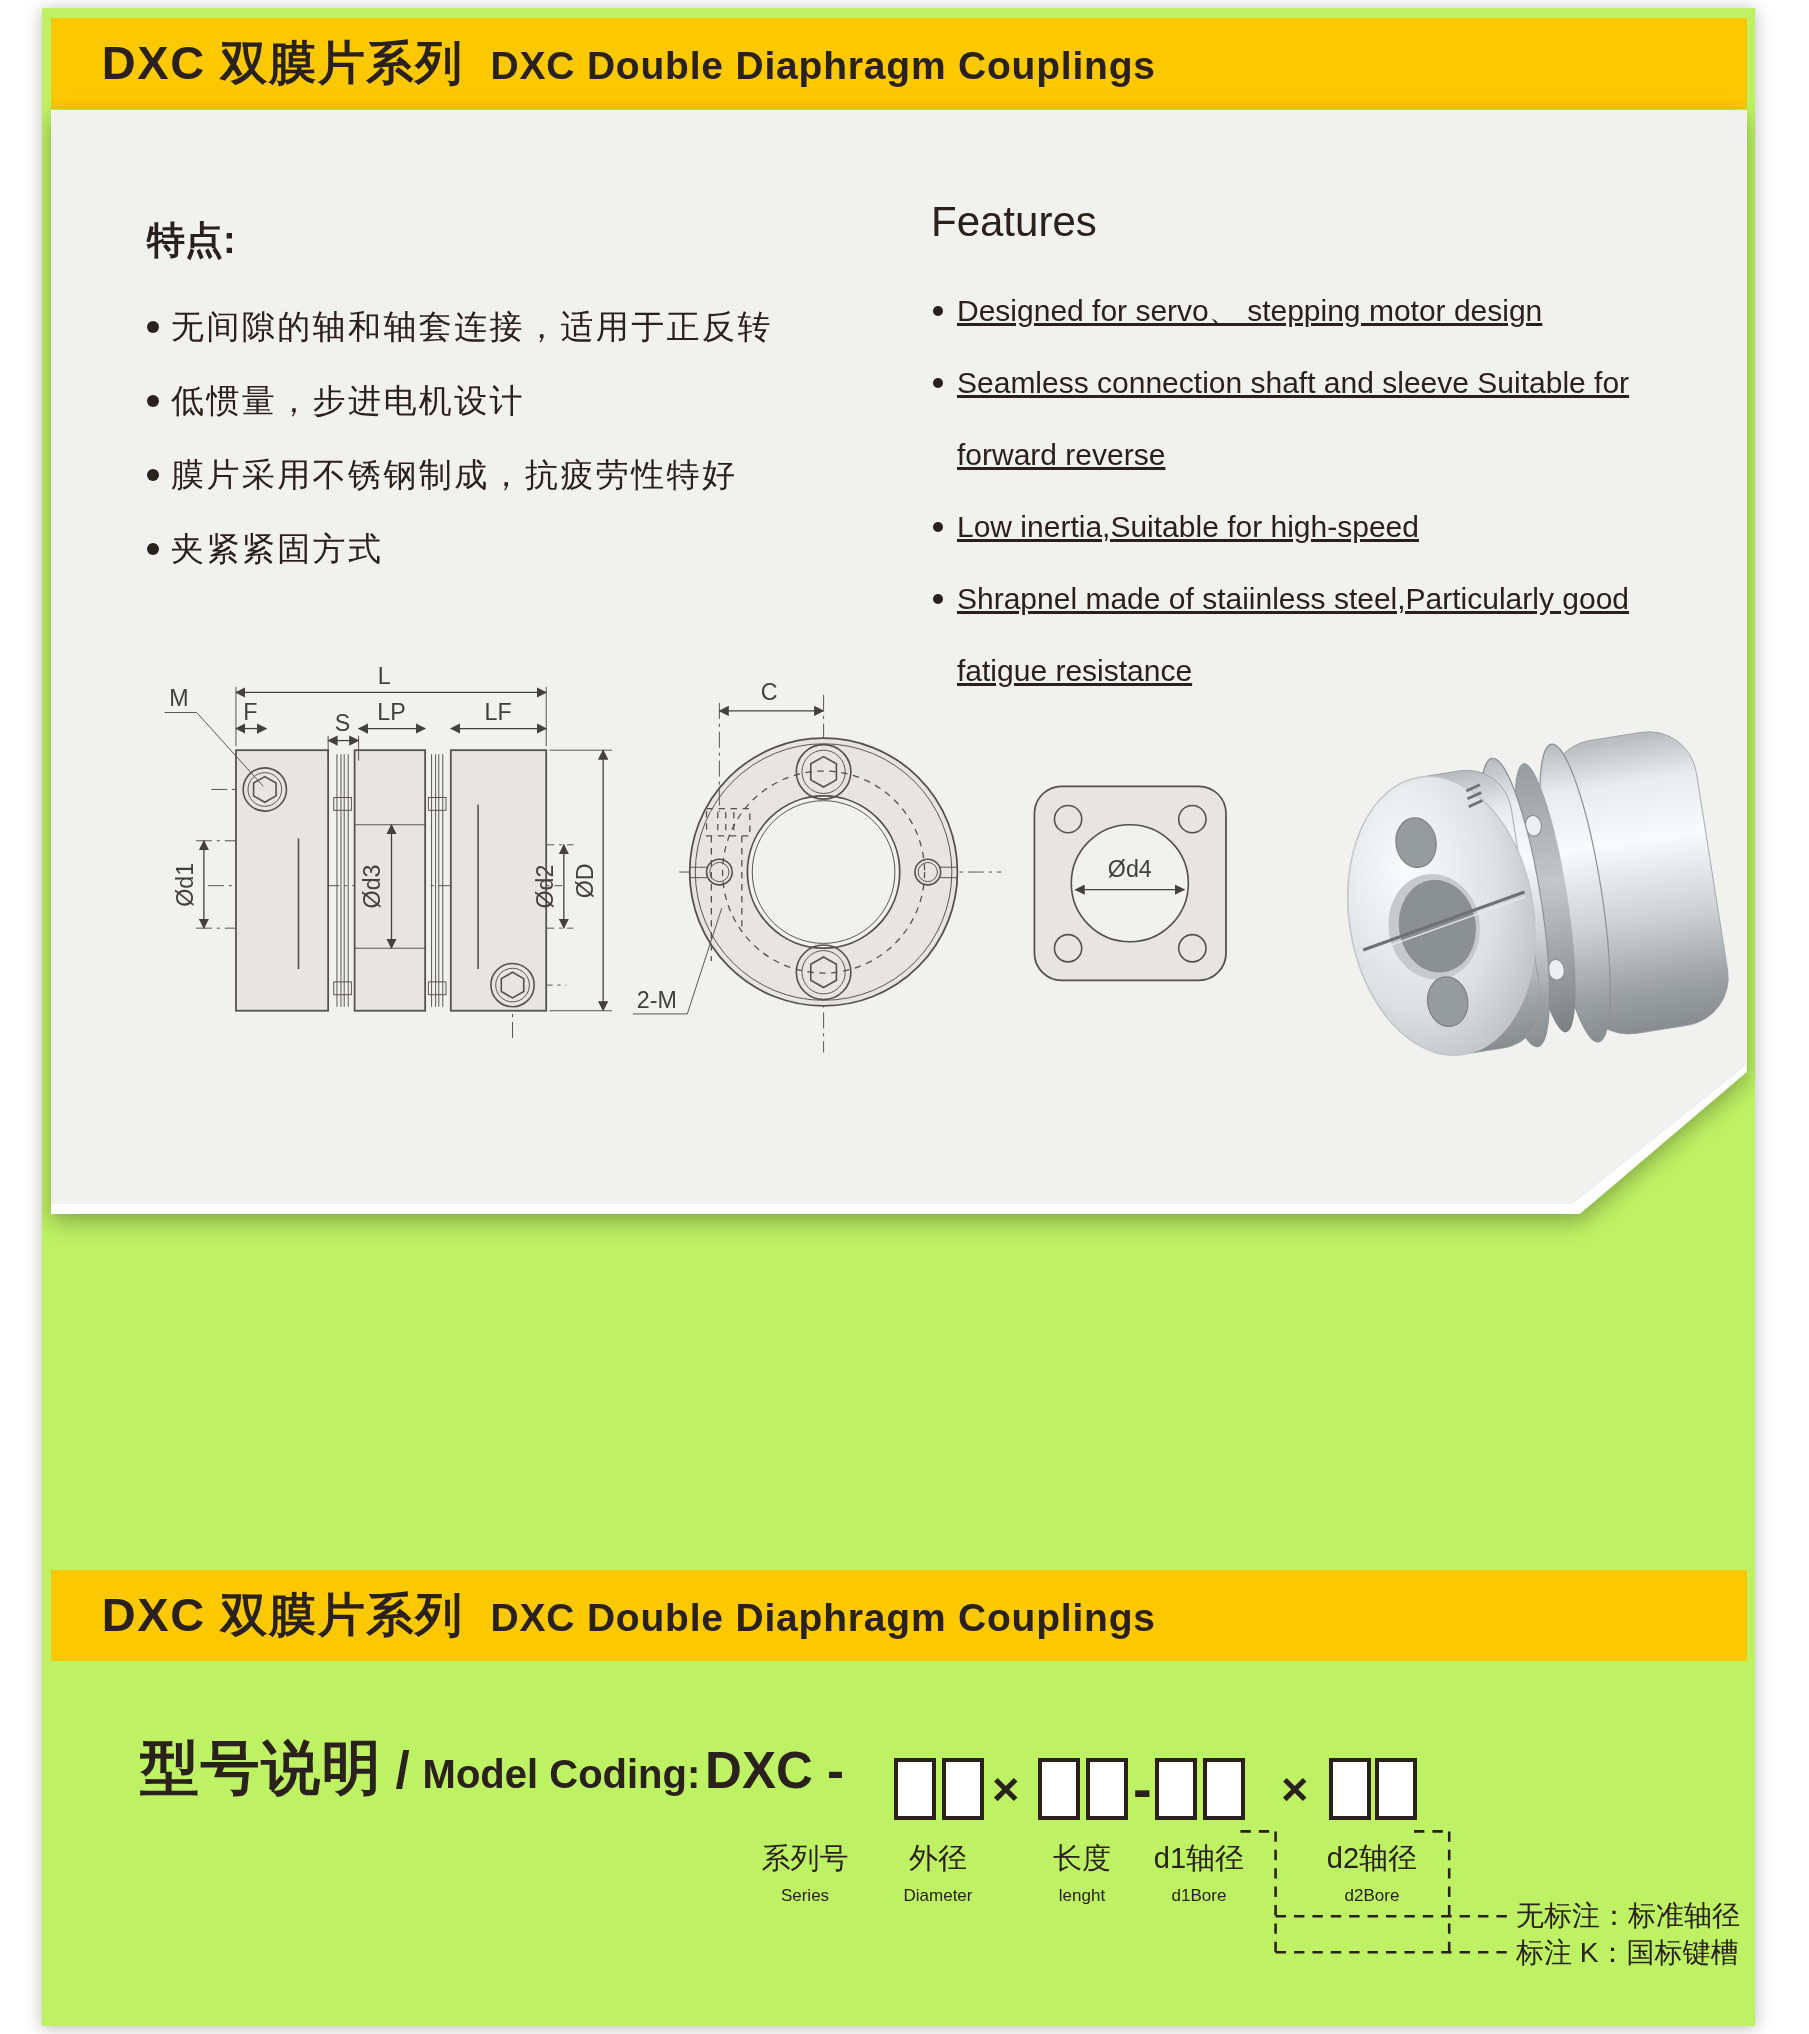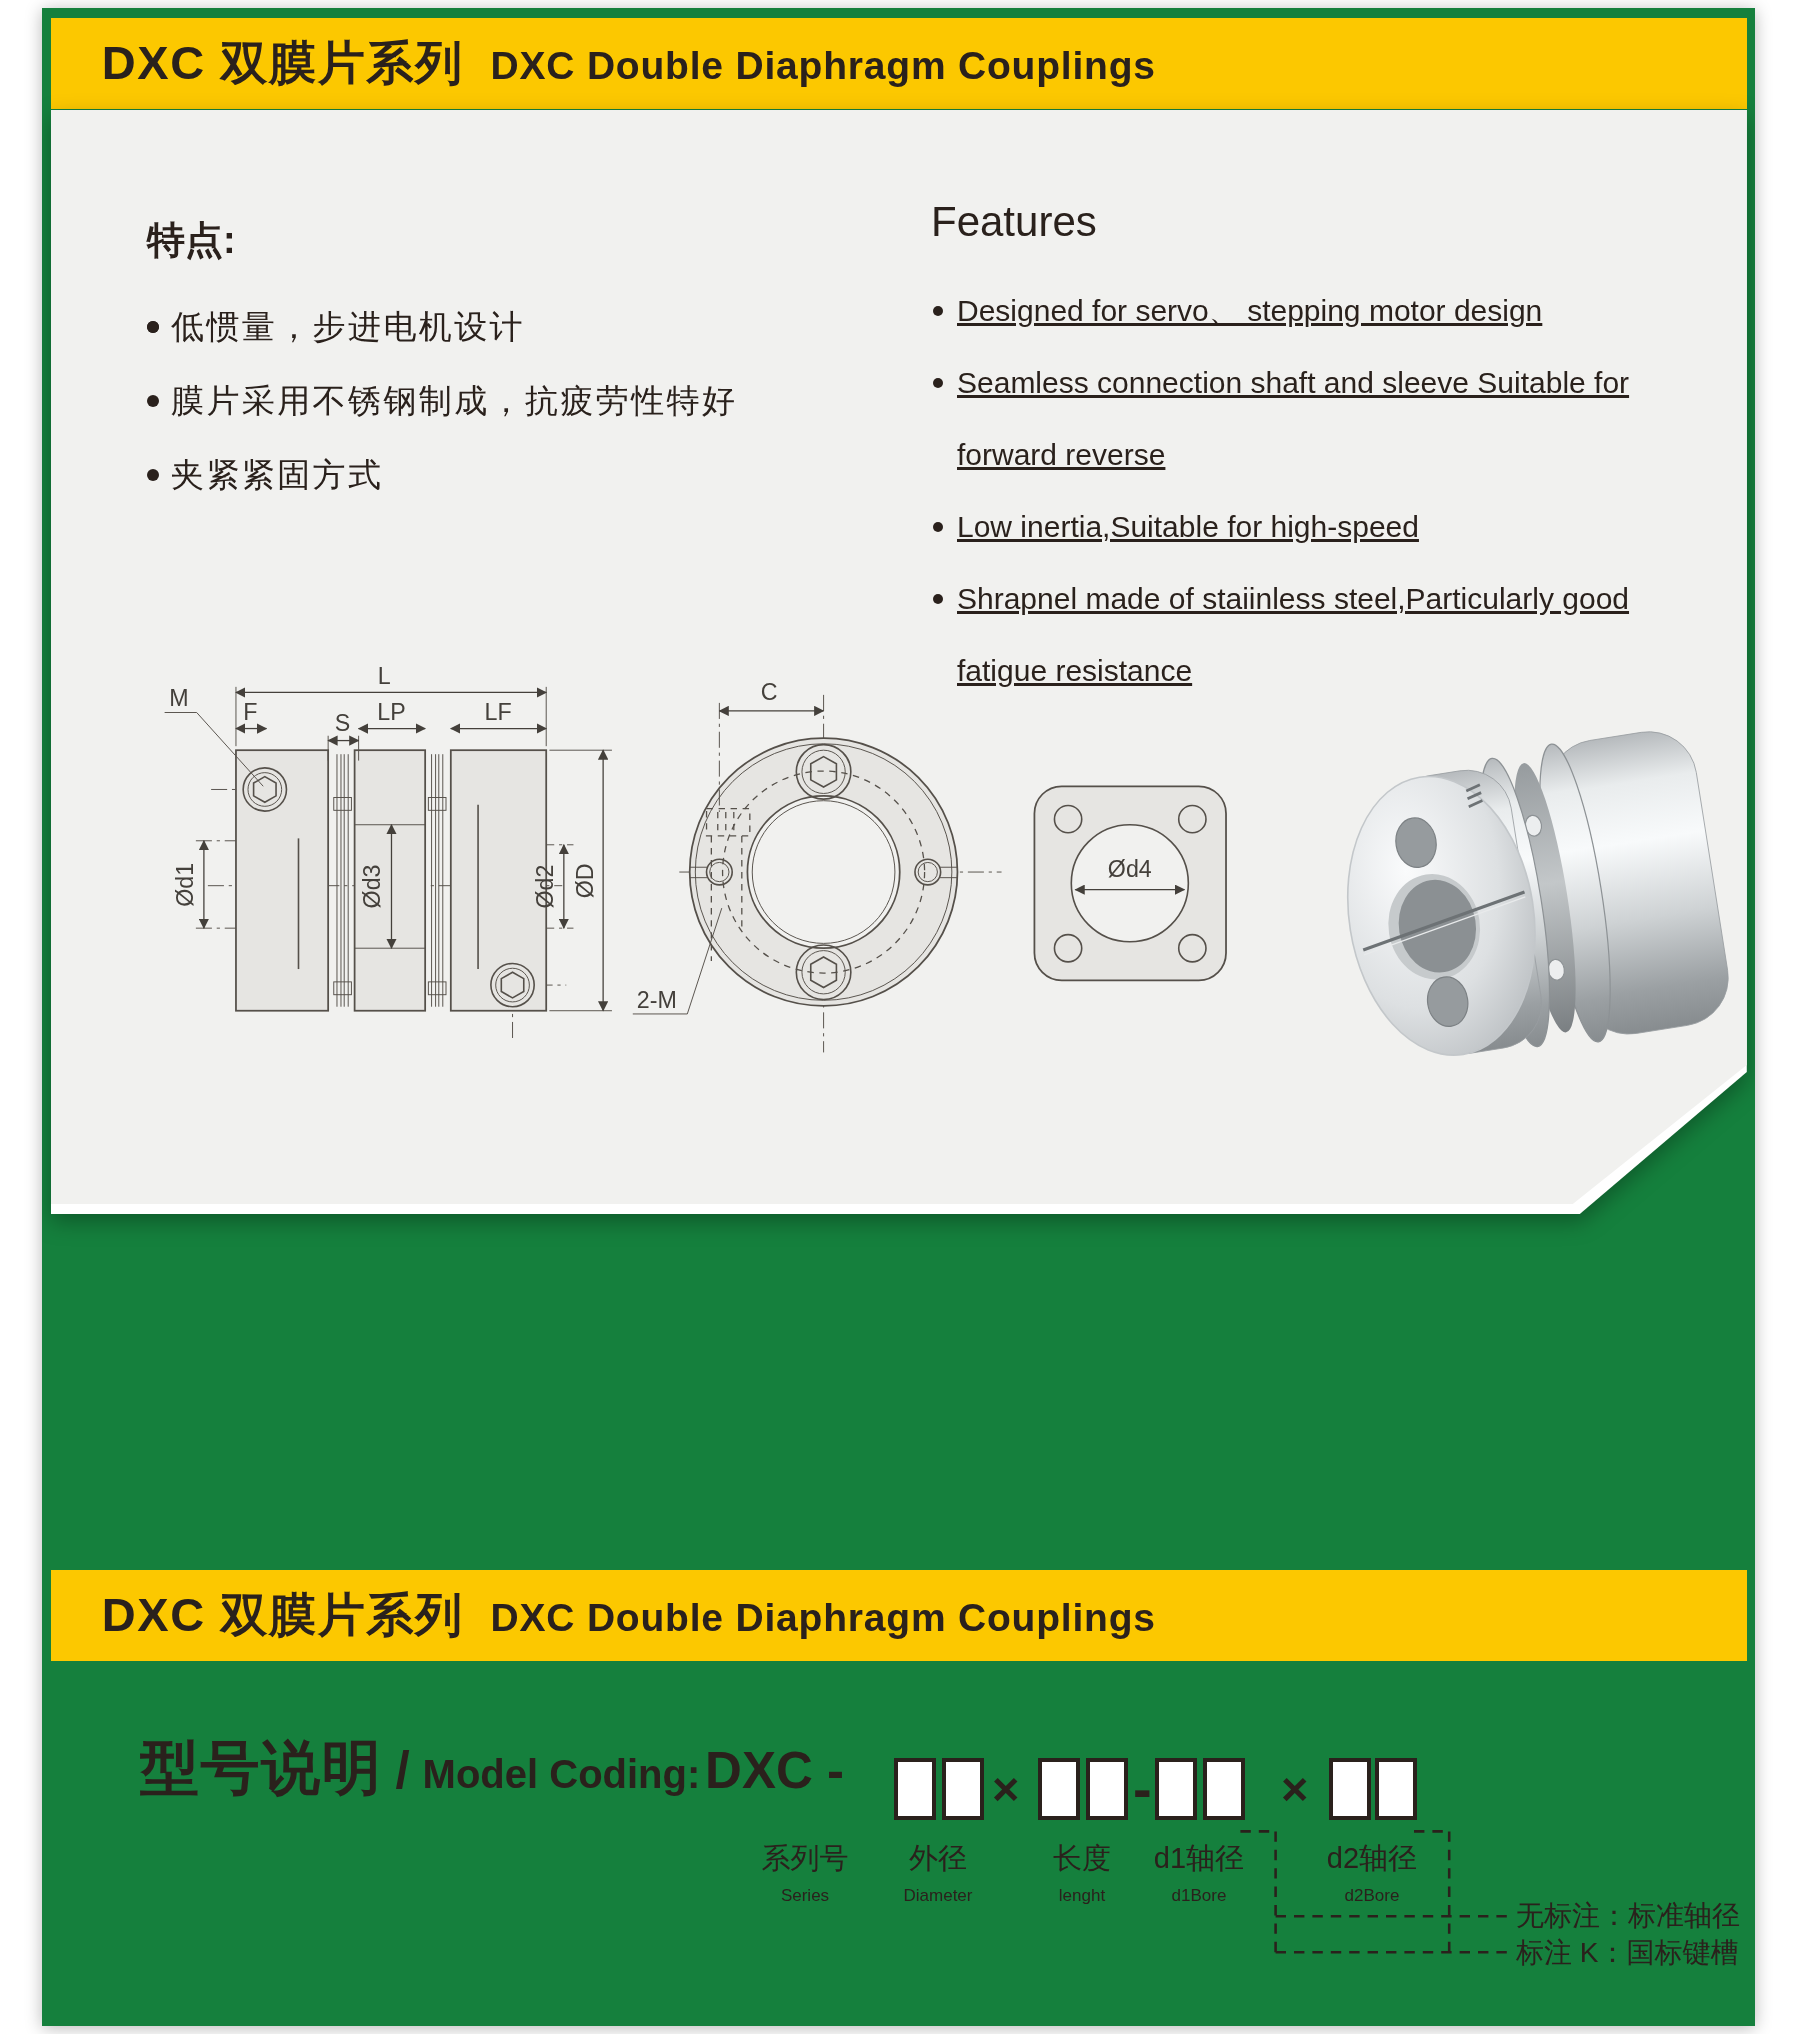--- a/index.html
+++ b/index.html
@@ -1,19 +1,19 @@
 <!DOCTYPE html>
 <html style="font-size:13px"><head>
 <meta charset="utf-8">
 <style>
   * { margin:0; padding:0; box-sizing:border-box; }
   html,body { width:1809px; height:2035px; background:#ffffff;
     font-family:"Liberation Sans","DejaVu Sans",sans-serif; color:#2a211c; }
   .page { position:absolute; left:42px; top:8px; width:1713px; height:2018px;
-    background:#15803d; box-shadow:0 2.4px 16px rgba(0,0,0,.28); overflow:hidden; }
+    background:#bef264; box-shadow:0 2.4px 16px rgba(0,0,0,.28); overflow:hidden; }
   .bar { position:absolute; left:8.8px; width:1696px; height:91px; background:#FCC800;
     display:flex; align-items:center; }
   .bar .bar-inner { display:flex; align-items:baseline; padding-left:51px; }
   .bar .t-zh { font-size:47px; font-weight:700; letter-spacing:1.6px; }
   .bar .t-en { font-size:39px; font-weight:700; margin-left:27px; letter-spacing:0.8px; }
   .panel-outer { position:absolute; left:8.8px; top:102px; width:1696px; height:1104px;
     filter:drop-shadow(0 8px 11.2px rgba(0,0,0,.30)); }
   .panel-white { position:absolute; inset:0; background:#ffffff;
     clip-path:polygon(0 0,1696px 0,1696px 962px,1529px 1104px,0 1104px); }
   .panel-gray { position:absolute; inset:0; background:#f1f1ef;
@@ -57,21 +57,21 @@
     </div>
   </div>
 
   <div class="panel-outer">
     <div class="panel-white"></div>
     <div class="panel-gray"></div>
   </div>
 
   <div class="h-zh">特点:</div>
   <ul class="feat feat-zh">
-    <li><span class="dot"></span></li>
+    <li><span class="dot"></span><span>无间隙的轴和轴套连接，适用于正反转</span></li>
     <li><span class="dot"></span><span>低惯量，步进电机设计</span></li>
     <li><span class="dot"></span><span>膜片采用不锈钢制成，抗疲劳性特好</span></li>
     <li><span class="dot"></span><span>夹紧紧固方式</span></li>
   </ul>
 
   <div class="h-en">Features</div>
   <ul class="feat feat-en">
     <li><span class="dot"></span><span>Designed for servo、 stepping motor design</span></li>
     <li><span class="dot"></span><span>Seamless connection shaft and sleeve Suitable for
 forward reverse</span></li>

